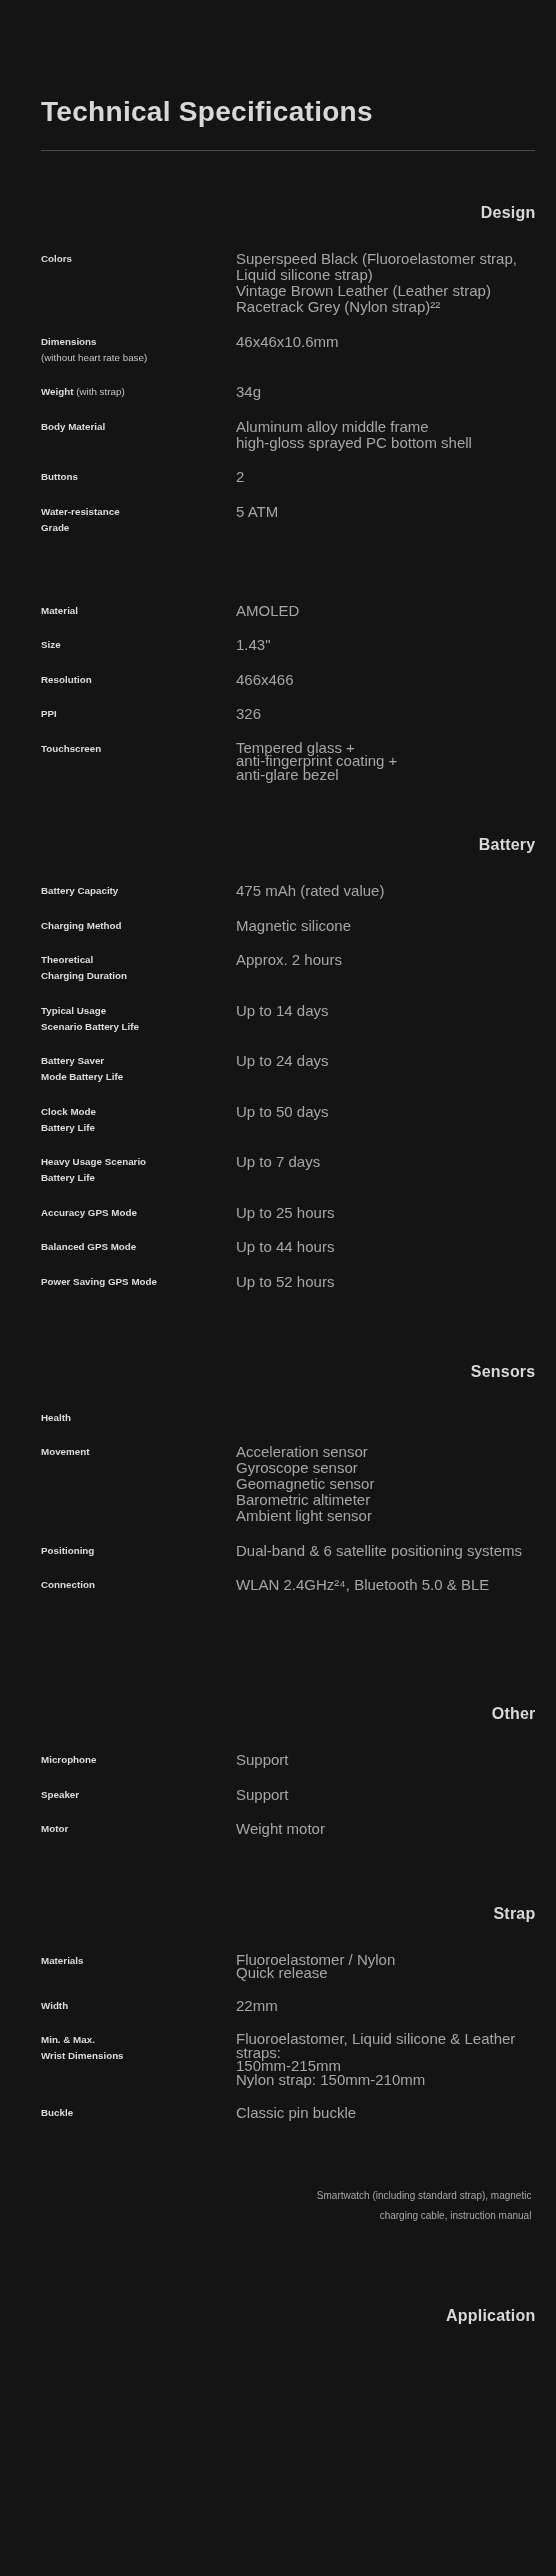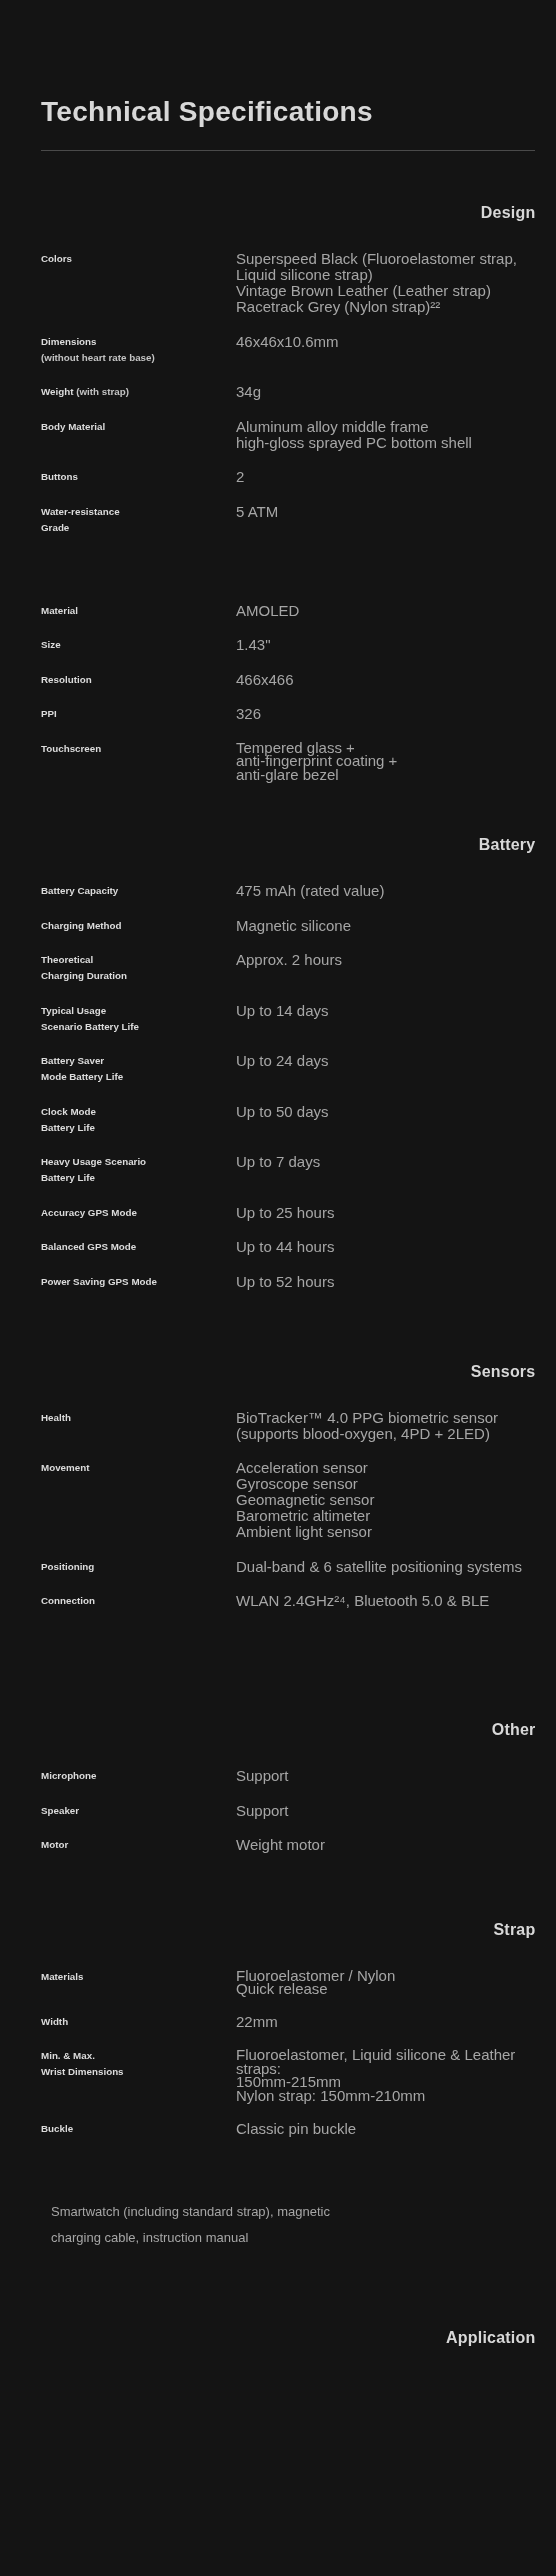--- a/index.html
+++ b/index.html
@@ -38,25 +38,25 @@
   h2.section-heading{
     margin:0 0 29px 0;
     font-size:16px;line-height:1.2;font-weight:700;
     letter-spacing:0.2px;color:var(--heading);text-align:right;
   }
   .text-section h2.section-heading{margin-bottom:16.5px;}
   .spec-row{display:flex;align-items:flex-start;margin-bottom:18.5px;}
   .spec-label{flex:0 0 195px;width:195px;padding-right:12.4px;}
   .lbl-line{font-size:9.8px;line-height:16px;color:var(--label);}
   .lbl-bold{font-weight:700;}
-  .lbl-note{font-weight:700;color:var(--note);}
+  .lbl-note{font-weight:400;color:var(--note);}
   .spec-value{flex:1 1 auto;min-width:0;}
   .val-line{font-size:15px;line-height:16px;color:var(--value);}
   .spec-value.tight .val-line{line-height:13.4px;}
-  .txt-line{margin:10px;font-size:13px;line-height:16px;color:var(--value);}
+  .txt-line{margin:4px;font-size:10px;line-height:16px;color:var(--value);text-align:right;}
 </style>
 </head>
 <body>
 
 <div class="container">
   <h1 class="page-title">Technical Specifications</h1>
   <hr class="title-divider">
   <main id="spec-sections">
       <section class="spec-section" id="section-design">
         <h2 class="section-heading">Design</h2>
@@ -246,24 +246,20 @@
             <div class="val-line">Up to 52 hours</div>
           </div>
         </div>
       </section>
       <section class="spec-section" id="section-sensors">
         <h2 class="section-heading">Sensors</h2>
         <div class="spec-row">
           <div class="spec-label">
             <div class="lbl-line"><span class="lbl-bold">Health</span></div>
           </div>
-          <div class="spec-value">
-            <div class="val-line">BioTracker™ 4.0 PPG biometric sensor</div>
-            <div class="val-line">(supports blood-oxygen, 4PD + 2LED)</div>
-          </div>
         </div>
         <div class="spec-row">
           <div class="spec-label">
             <div class="lbl-line"><span class="lbl-bold">Movement</span></div>
           </div>
           <div class="spec-value">
             <div class="val-line">Acceleration sensor</div>
             <div class="val-line">Gyroscope sensor</div>
             <div class="val-line">Geomagnetic sensor</div>
             <div class="val-line">Barometric altimeter</div>

